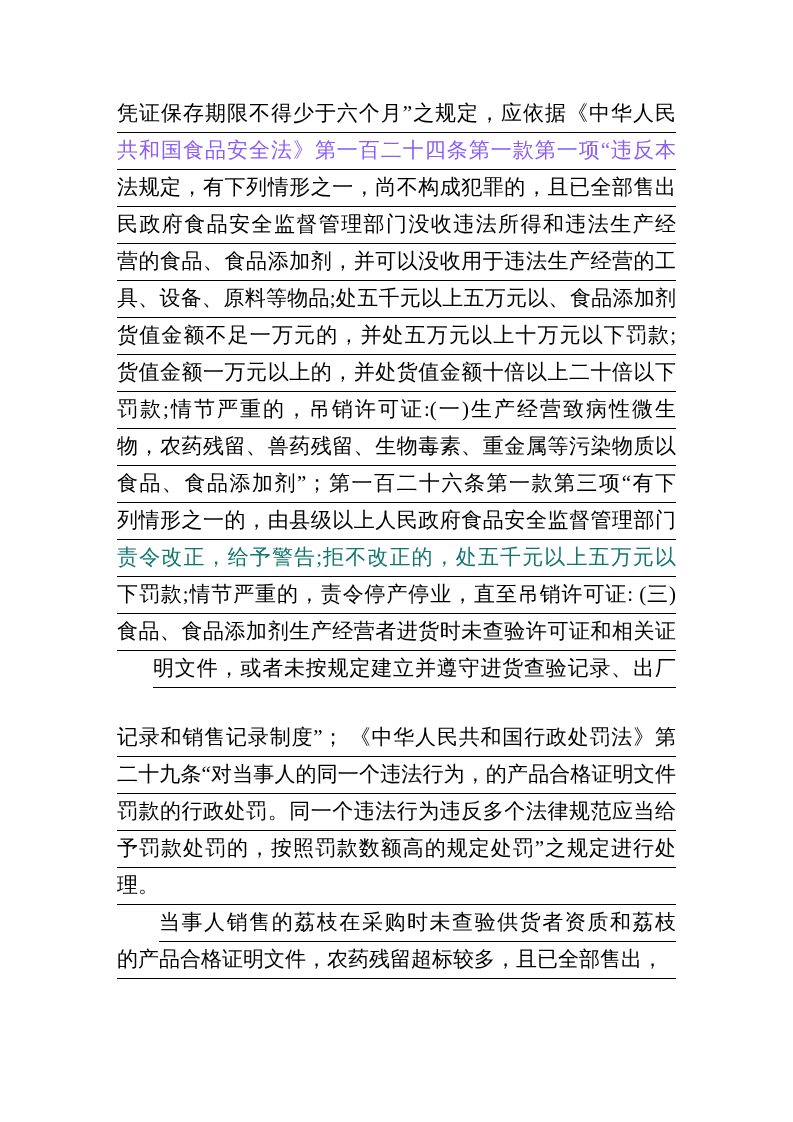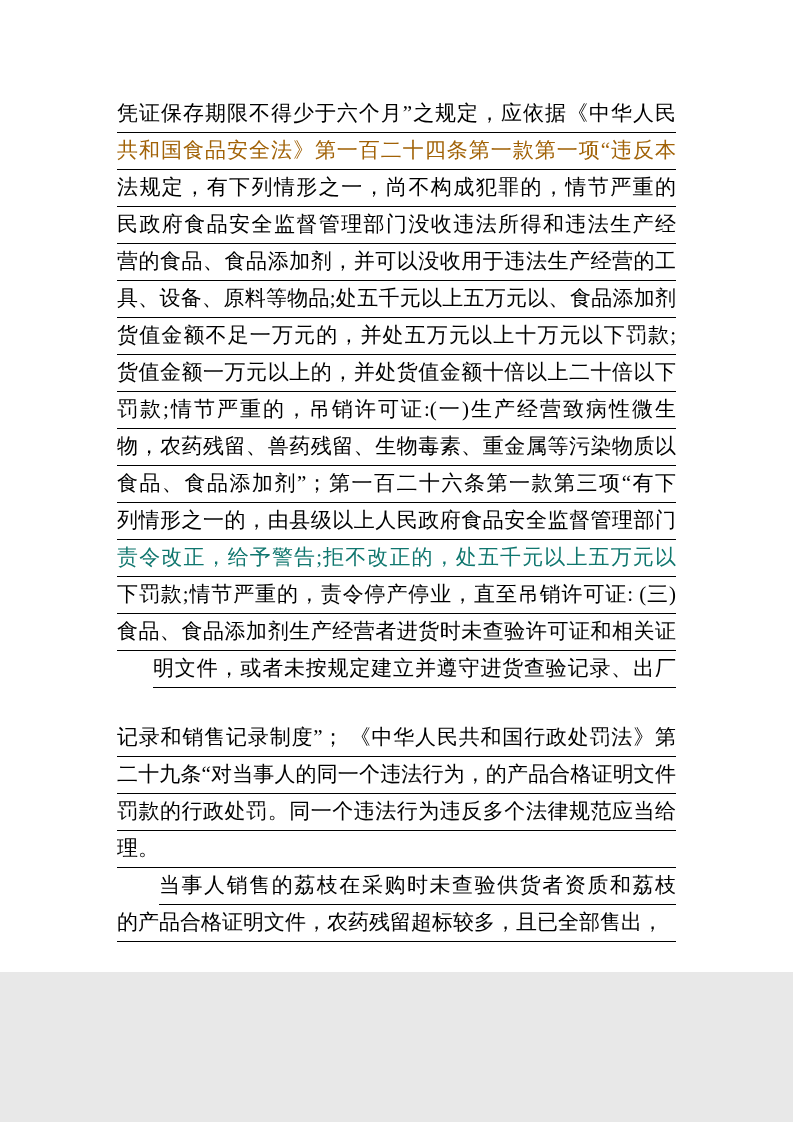--- a/index.html
+++ b/index.html
@@ -3,21 +3,21 @@
 <meta charset="utf-8">
 <style>
   html, body {
     margin: 0;
     padding: 0;
     background: #e8e8e8;
   }
   .page {
     position: relative;
     width: 793px;
-    height: 972px;
+    height: 1122px;
     margin: 0 auto;
     background: #ffffff;
     font-family: "Liberation Serif", "DejaVu Serif", serif;
     overflow: hidden;
   }
   .content {
     position: absolute;
     left: 117px;
     top: 96px;
     width: 559px;
@@ -40,35 +40,36 @@
   .line.indent {
     margin-left: 42px;
   }
 </style>
 </head>
 <body>
 
 <div class="page" style="background: rgb(255, 255, 255);">
   <div class="content">
       <div class="line" style="color: rgb(0, 0, 0); border-bottom-color: rgb(0, 0, 0);">凭证保存期限不得少于六个月”之规定，应依据《中华人民</div>
-      <div class="line" style="color: #a16207; border-bottom-color: rgb(0, 0, 0);">共和国食品安全法》第一百二十四条第一款第一项“违反本</div>
-      <div class="line" style="color: rgb(0, 0, 0); border-bottom-color: rgb(0, 0, 0);">法规定，有下列情形之一，尚不构成犯罪的，情节严重的</div>
+      <div class="line" style="color: #8b5cf6; border-bottom-color: rgb(0, 0, 0);">共和国食品安全法》第一百二十四条第一款第一项“违反本</div>
+      <div class="line" style="color: rgb(0, 0, 0); border-bottom-color: rgb(0, 0, 0);">法规定，有下列情形之一，尚不构成犯罪的，且已全部售出</div>
       <div class="line" style="color: rgb(0, 0, 0); border-bottom-color: rgb(0, 0, 0);">民政府食品安全监督管理部门没收违法所得和违法生产经</div>
       <div class="line" style="color: rgb(0, 0, 0); border-bottom-color: rgb(0, 0, 0);">营的食品、食品添加剂，并可以没收用于违法生产经营的工</div>
       <div class="line" style="color: rgb(0, 0, 0); border-bottom-color: rgb(0, 0, 0);">具、设备、原料等物品;处五千元以上五万元以、食品添加剂</div>
       <div class="line" style="color: rgb(0, 0, 0); border-bottom-color: rgb(0, 0, 0);">货值金额不足一万元的，并处五万元以上十万元以下罚款;</div>
       <div class="line" style="color: rgb(0, 0, 0); border-bottom-color: rgb(0, 0, 0);">货值金额一万元以上的，并处货值金额十倍以上二十倍以下</div>
       <div class="line" style="color: rgb(0, 0, 0); border-bottom-color: rgb(0, 0, 0);">罚款;情节严重的，吊销许可证:(一)生产经营致病性微生</div>
       <div class="line" style="color: rgb(0, 0, 0); border-bottom-color: rgb(0, 0, 0);">物，农药残留、兽药残留、生物毒素、重金属等污染物质以</div>
       <div class="line" style="color: rgb(0, 0, 0); border-bottom-color: rgb(0, 0, 0);">食品、食品添加剂”；第一百二十六条第一款第三项“有下</div>
       <div class="line" style="color: rgb(0, 0, 0); border-bottom-color: rgb(0, 0, 0);">列情形之一的，由县级以上人民政府食品安全监督管理部门</div>
       <div class="line" style="color: #0f766e; border-bottom-color: rgb(0, 0, 0);">责令改正，给予警告;拒不改正的，处五千元以上五万元以</div>
       <div class="line" style="color: rgb(0, 0, 0); border-bottom-color: rgb(0, 0, 0);">下罚款;情节严重的，责令停产停业，直至吊销许可证: (三)</div>
       <div class="line" style="color: rgb(0, 0, 0); border-bottom-color: rgb(0, 0, 0);">食品、食品添加剂生产经营者进货时未查验许可证和相关证</div>
       <div class="line" style="color: rgb(0, 0, 0); border-bottom-color: rgb(0, 0, 0); margin-left: 36px;">明文件，或者未按规定建立并遵守进货查验记录、出厂检验</div>
       <div class="line" style="color: rgb(0, 0, 0); border-bottom-color: rgb(0, 0, 0); margin-top: 32px;">记录和销售记录制度”； 《中华人民共和国行政处罚法》第</div>
       <div class="line" style="color: rgb(0, 0, 0); border-bottom-color: rgb(0, 0, 0);">二十九条“对当事人的同一个违法行为，的产品合格证明文件</div>
       <div class="line" style="color: rgb(0, 0, 0); border-bottom-color: rgb(0, 0, 0);">罚款的行政处罚。同一个违法行为违反多个法律规范应当给</div>
+      <div class="line" style="color: rgb(0, 0, 0); border-bottom-color: rgb(0, 0, 0);">予罚款处罚的，按照罚款数额高的规定处罚”之规定进行处</div>
       <div class="line no-justify" style="color: rgb(0, 0, 0); border-bottom-color: rgb(0, 0, 0);">理。</div>
       <div class="line indent" style="color: rgb(0, 0, 0); border-bottom-color: rgb(0, 0, 0);">当事人销售的荔枝在采购时未查验供货者资质和荔枝</div>
       <div class="line no-justify" style="color: rgb(0, 0, 0); border-bottom-color: rgb(0, 0, 0);">的产品合格证明文件，农药残留超标较多，且已全部售出，</div>
     </div>
 </div>
 
 </body></html>

